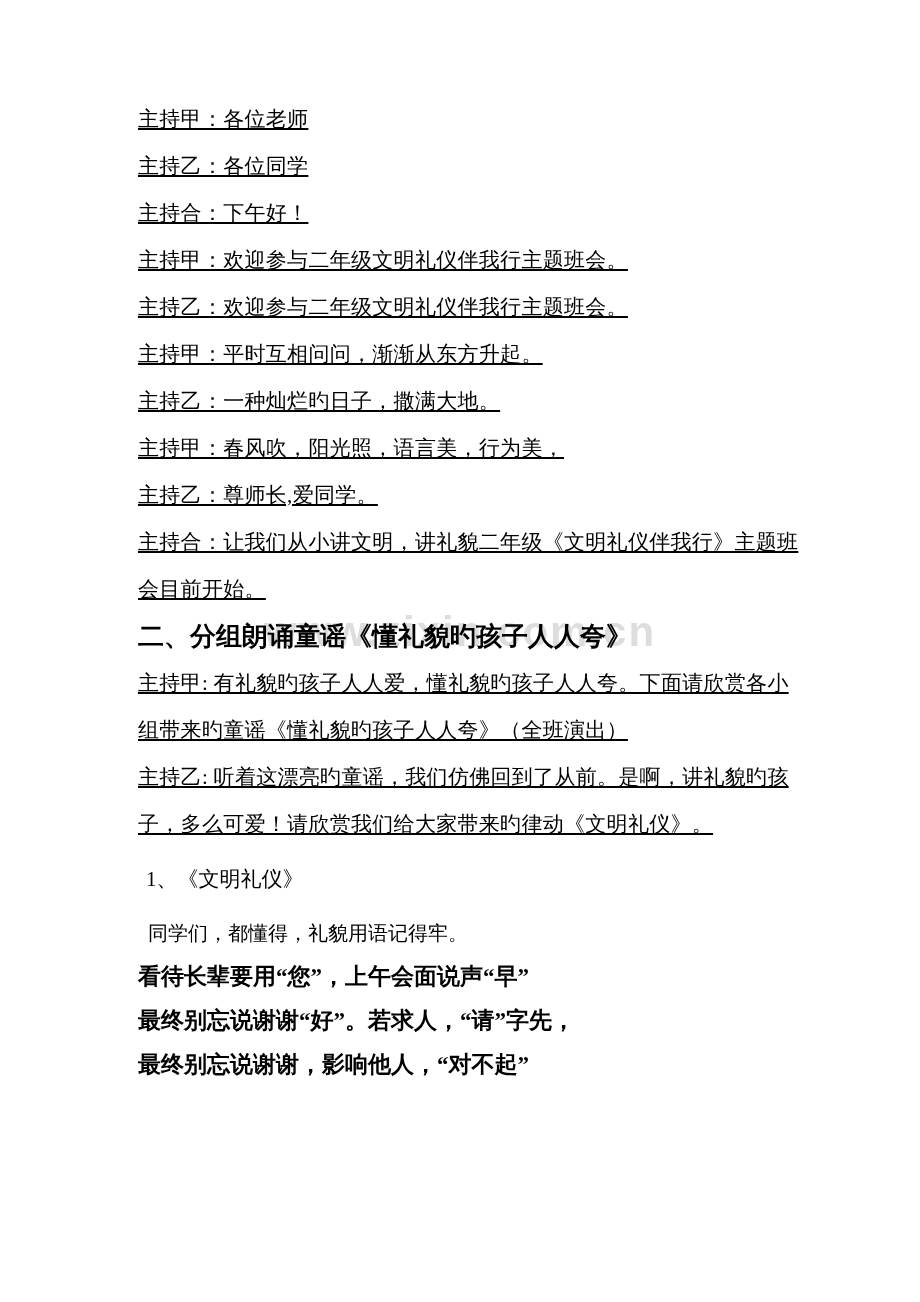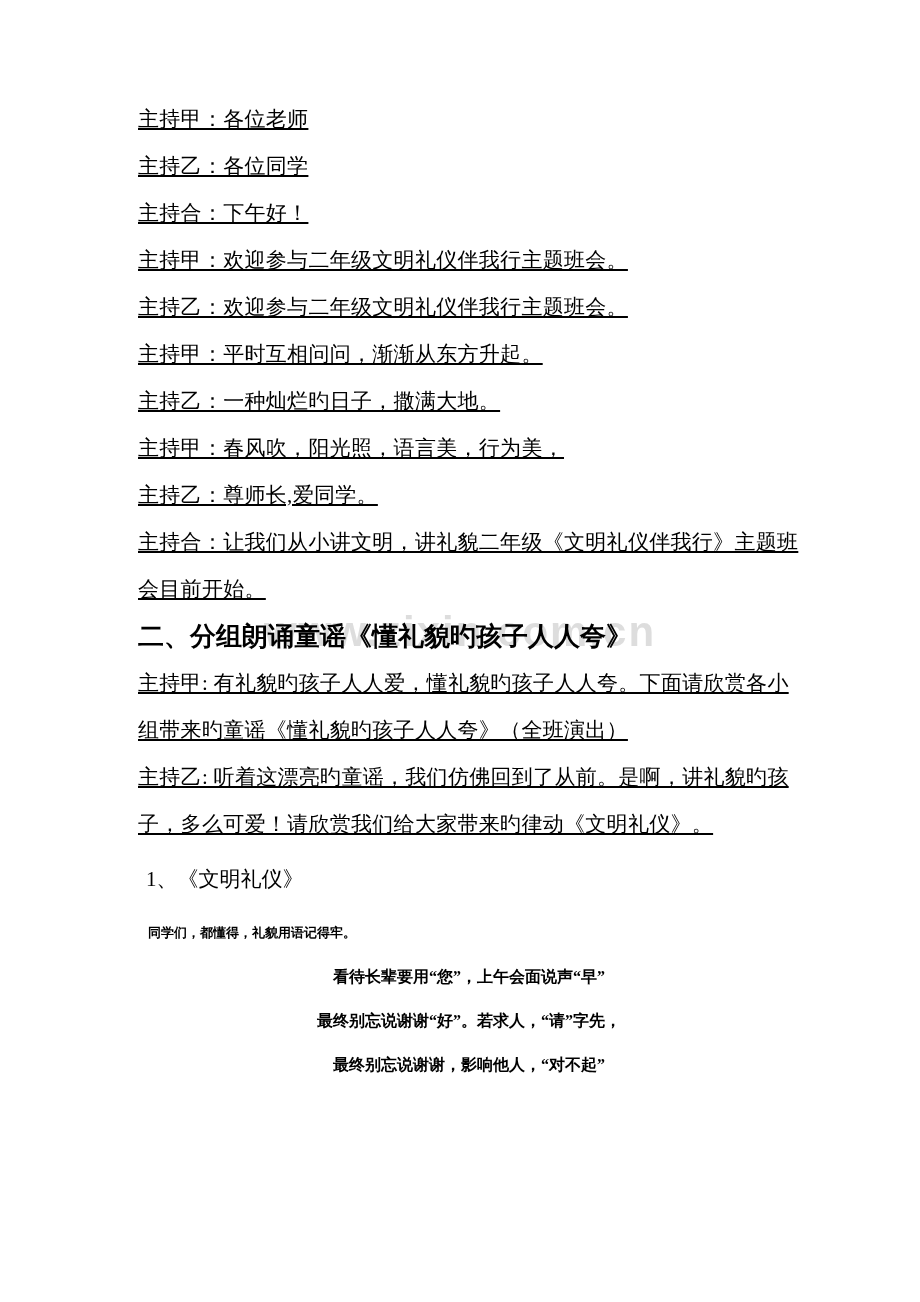--- a/index.html
+++ b/index.html
@@ -36,28 +36,27 @@
     text-decoration: underline;
   }
   p.heading {
     font-weight: bold;
     font-size: 26px;
     line-height: 47px;
     margin: 0;
   }
   p.verse {
     font-weight: bold;
-    font-size: 16px;
+    font-size: 23px;
     line-height: 44px;
     margin: 0;
-    text-align: center;
   }
   p.verse-first {
-    font-weight: bold;
-    font-size: 13px;
+    font-weight: normal;
+    font-size: 20px;
     line-height: 44px;
     margin: 0;
     text-indent: 10px;
   }
   p.numbered {
     font-size: 21px;
     line-height: 47px;
     margin: 8px;
   }
   .watermark {

